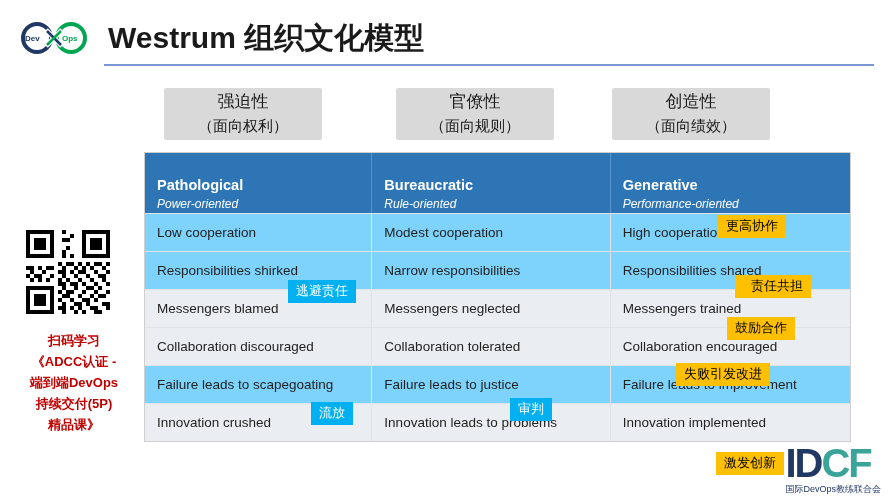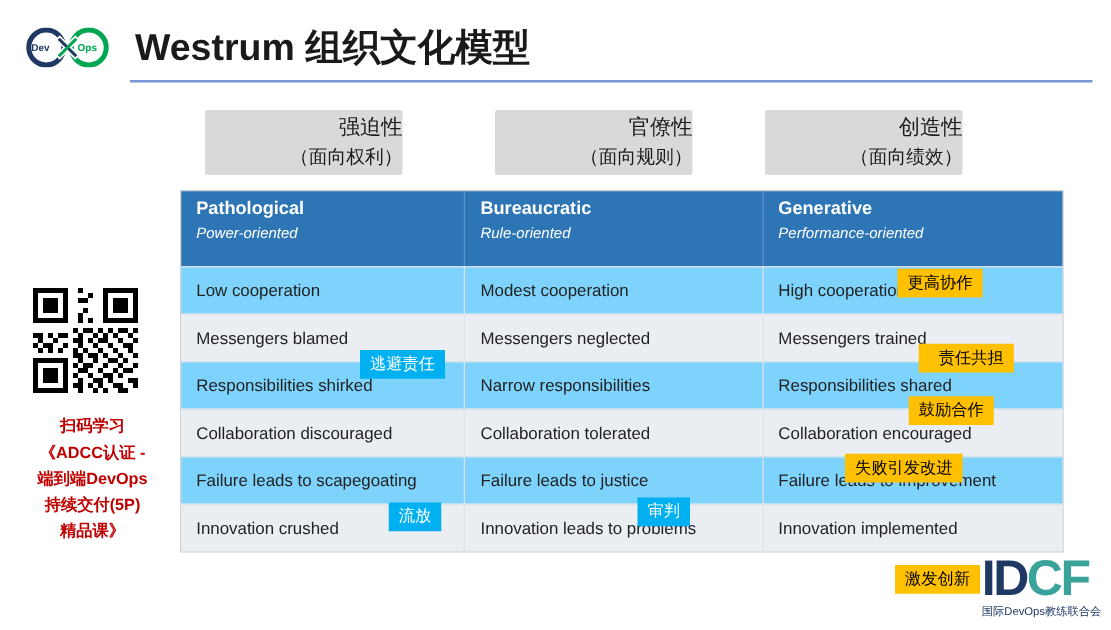--- a/index.html
+++ b/index.html
@@ -43,21 +43,21 @@
   
   .caption {
     position: absolute;
     width: 158px;
     height: 52px;
     background: #d9d9d9;
     border-radius: 2px;
     color: #1a1a1a;
     font-size: 16px;
     line-height: 24px;
-    text-align: right;
+    text-align: center;
     padding-top: 2px;
   }
   .caption .l1 { display: block; font-size: 17px; }
   .caption .l2 { display: block; font-size: 15px; }
   #cap0 { left: 164px; top: 88px; }
   #cap1 { left: 396px; top: 88px; }
   #cap2 { left: 612px; top: 88px; }
 
   
   .table {
@@ -67,21 +67,21 @@
     border: 1px solid #cfcfcf;
     background: #fff;
   }
   .thead {
     display: flex;
     background: #2e75b6;
     color: #ffffff;
     height: 60px;
   }
   .thead .cell {
-    padding: 6px 12px 0 12px;
+    padding: 24px 12px 0 12px;
     border-right: 1px solid #5a94cc;
   }
   .thead .cell:last-child { border-right: none; }
   .th-main { font-size: 14.5px; font-weight: bold; display: block; }
   .th-sub  { font-size: 12px; font-style: italic; display: block; margin-top: 4px; }
 
   .trow { display: flex; height: 38px; }
   .trow.alt { background: #eaeef3; }
   .trow.norm { background: #7dd3fc; }
   .trow .cell {
@@ -197,29 +197,29 @@
       <span class="th-main">Generative</span>
       <span class="th-sub">Performance-oriented</span>
     </div>
   </div>
 
   <div class="trow norm">
     <div class="cell c0">Low cooperation</div>
     <div class="cell c1">Modest cooperation</div>
     <div class="cell c2">High cooperation</div>
   </div>
+  <div class="trow norm">
+    <div class="cell c0">Responsibilities shirked</div>
+    <div class="cell c1">Narrow responsibilities</div>
+    <div class="cell c2">Responsibilities shared</div>
+  </div>
   <div class="trow alt">
     <div class="cell c0">Messengers blamed</div>
     <div class="cell c1">Messengers neglected</div>
     <div class="cell c2">Messengers trained</div>
-  </div>
-  <div class="trow norm">
-    <div class="cell c0">Responsibilities shirked</div>
-    <div class="cell c1">Narrow responsibilities</div>
-    <div class="cell c2">Responsibilities shared</div>
   </div>
   <div class="trow alt">
     <div class="cell c0">Collaboration discouraged</div>
     <div class="cell c1">Collaboration tolerated</div>
     <div class="cell c2">Collaboration encouraged</div>
   </div>
   <div class="trow norm">
     <div class="cell c0">Failure leads to scapegoating</div>
     <div class="cell c1">Failure leads to justice</div>
     <div class="cell c2">Failure leads to improvement</div>

